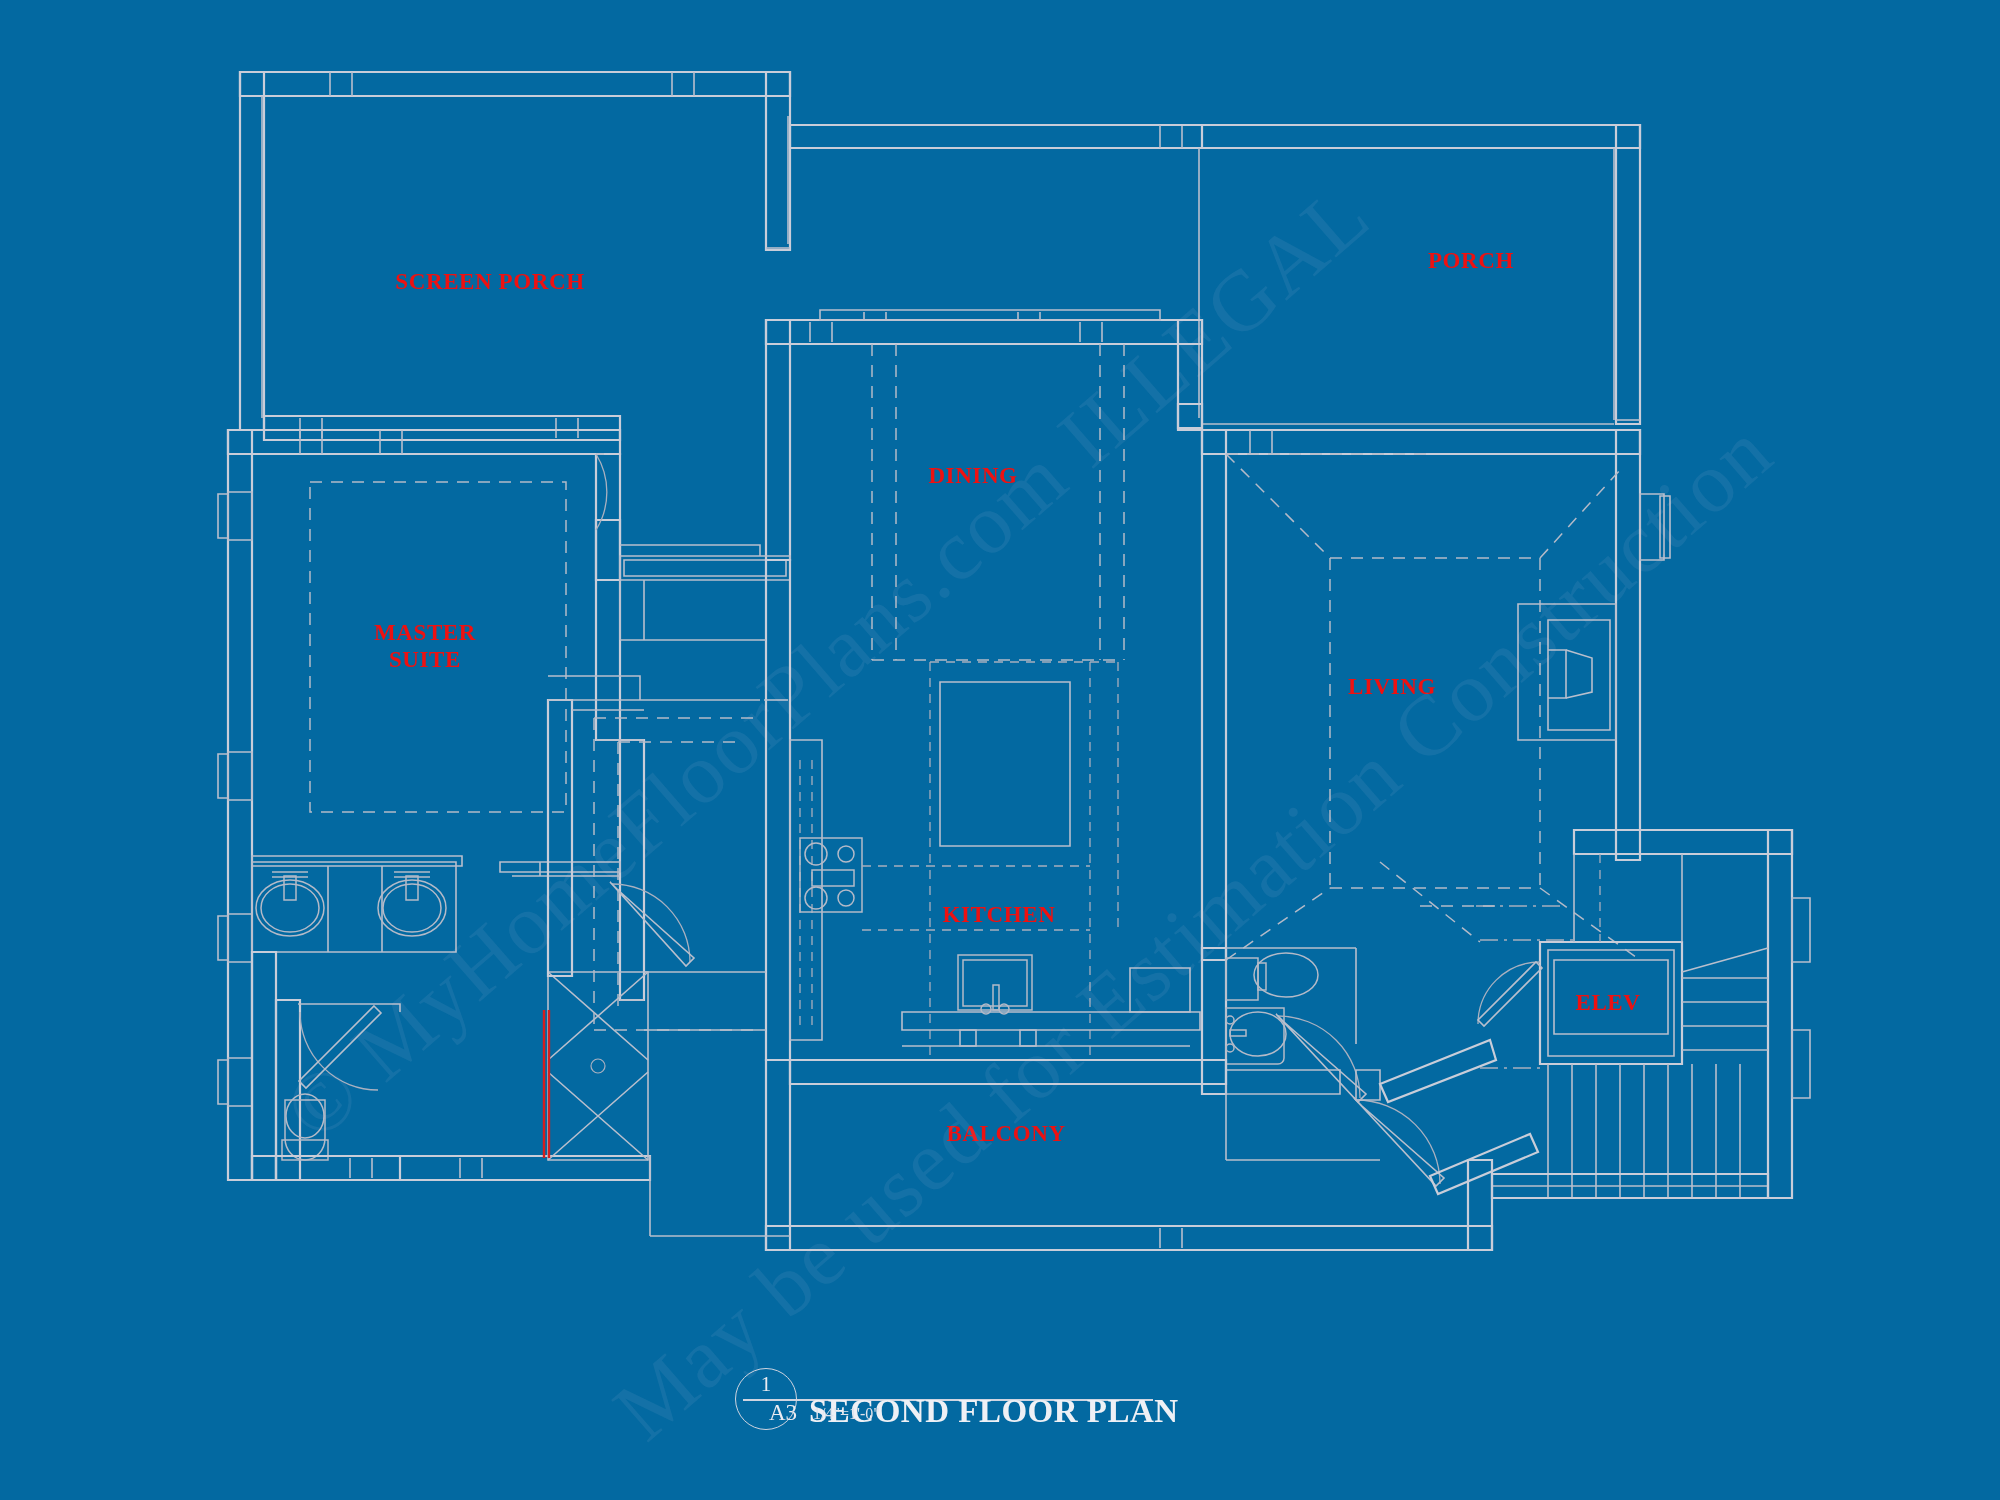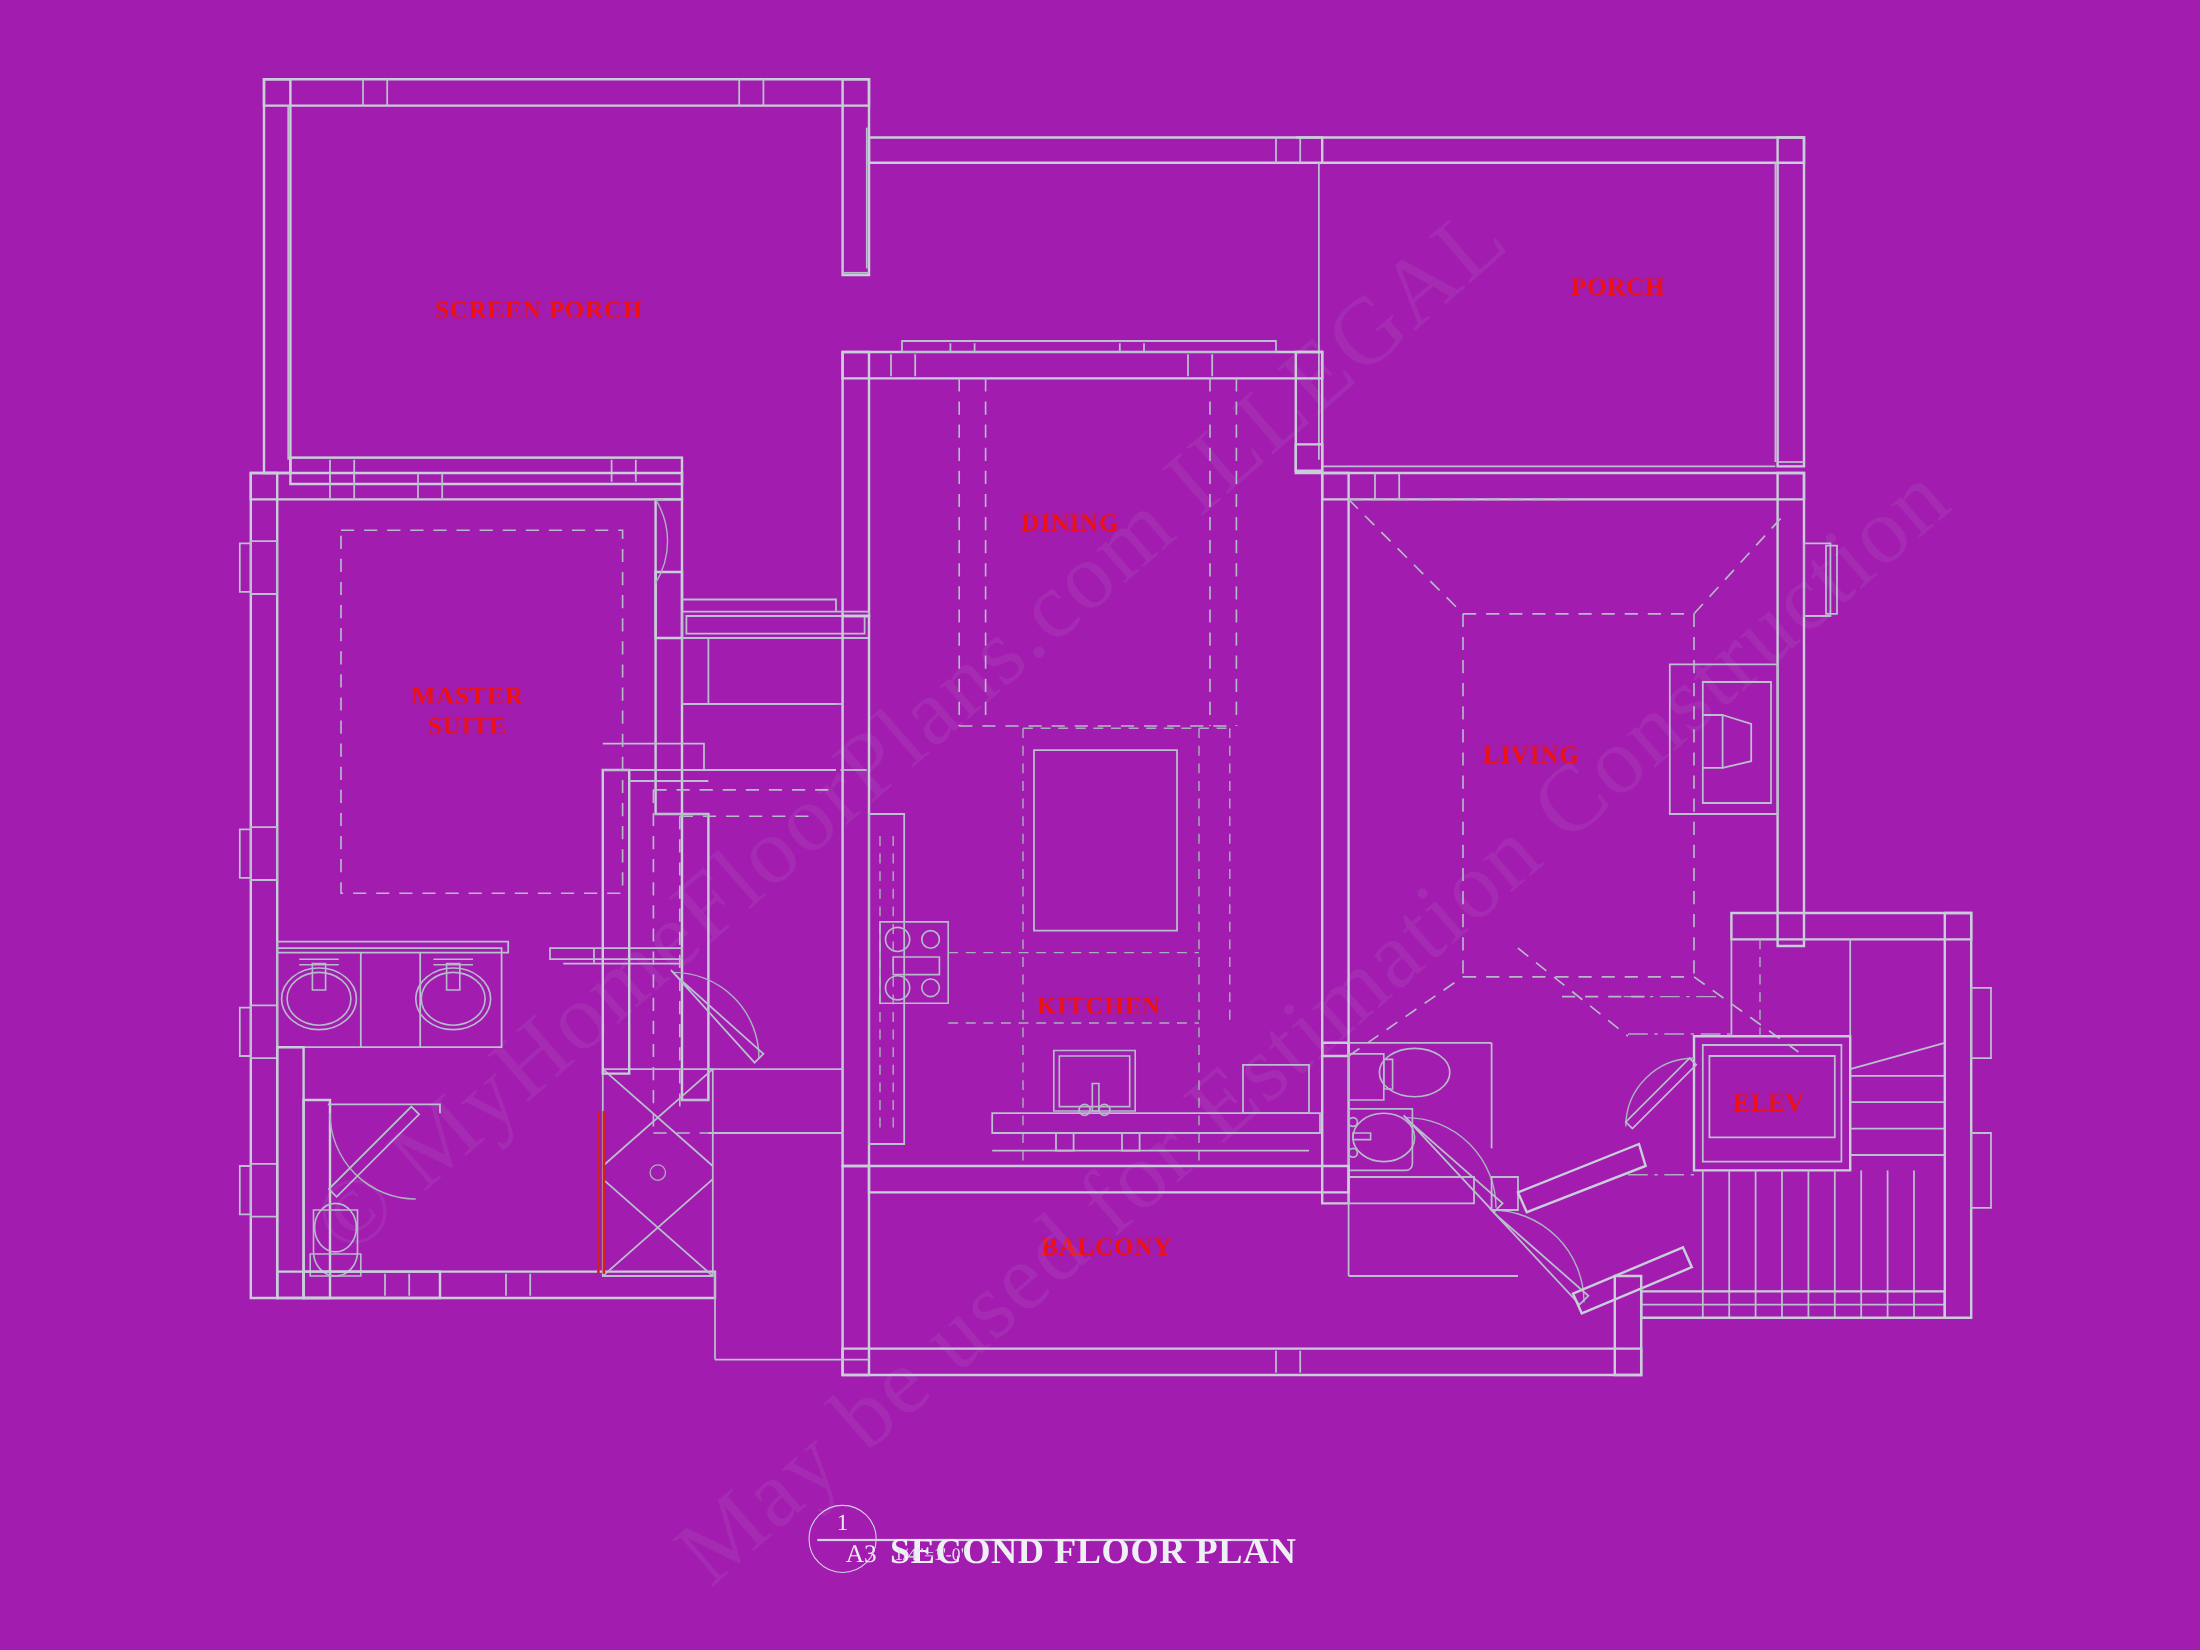--- a/index.html
+++ b/index.html
@@ -10,21 +10,21 @@
   body {
     width: 2000px;
     height: 1500px;
     overflow: hidden;
     font-family: "Liberation Serif", "DejaVu Serif", serif;
   }
   #sheet {
     position: relative;
     width: 2000px;
     height: 1500px;
-    background: #a21caf;
+    background: #0369a1;
   }
   svg.plan {
     position: absolute;
     left: 0; top: 0;
     width: 2000px;
     height: 1500px;
     display: block;
   }
   .wall      { fill: none; stroke: #c9cdd9; stroke-width: 2.2; }
   .wall-thin { fill: none; stroke: #b9bfcd; stroke-width: 1.6; }

